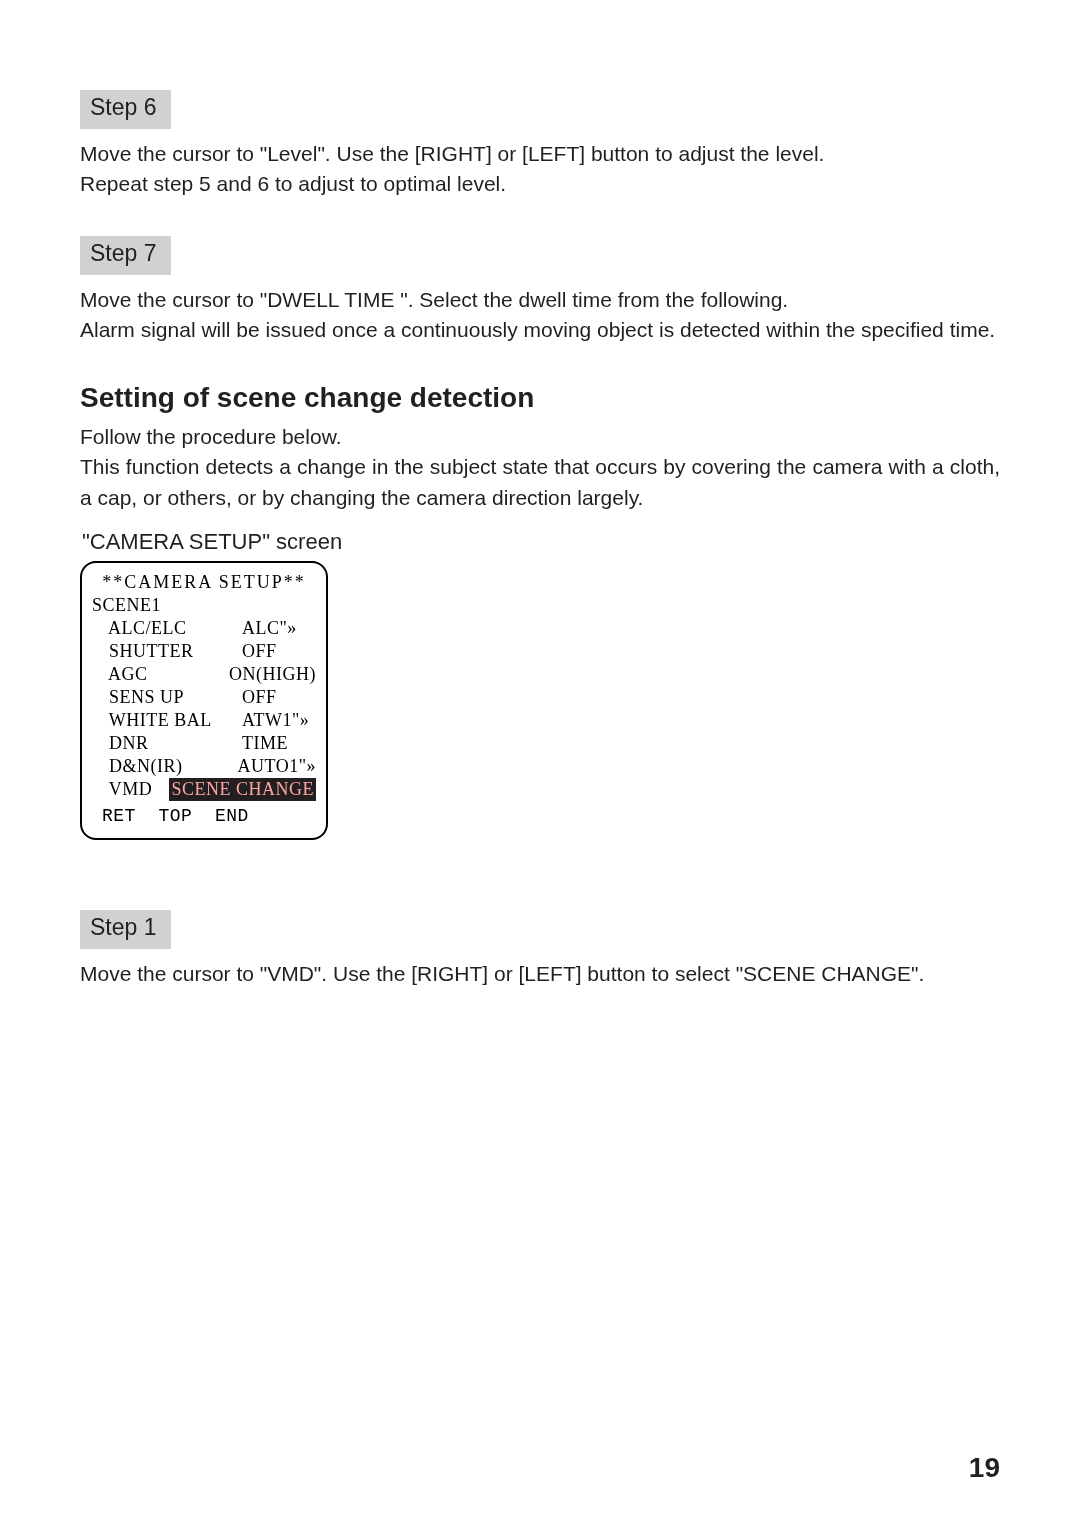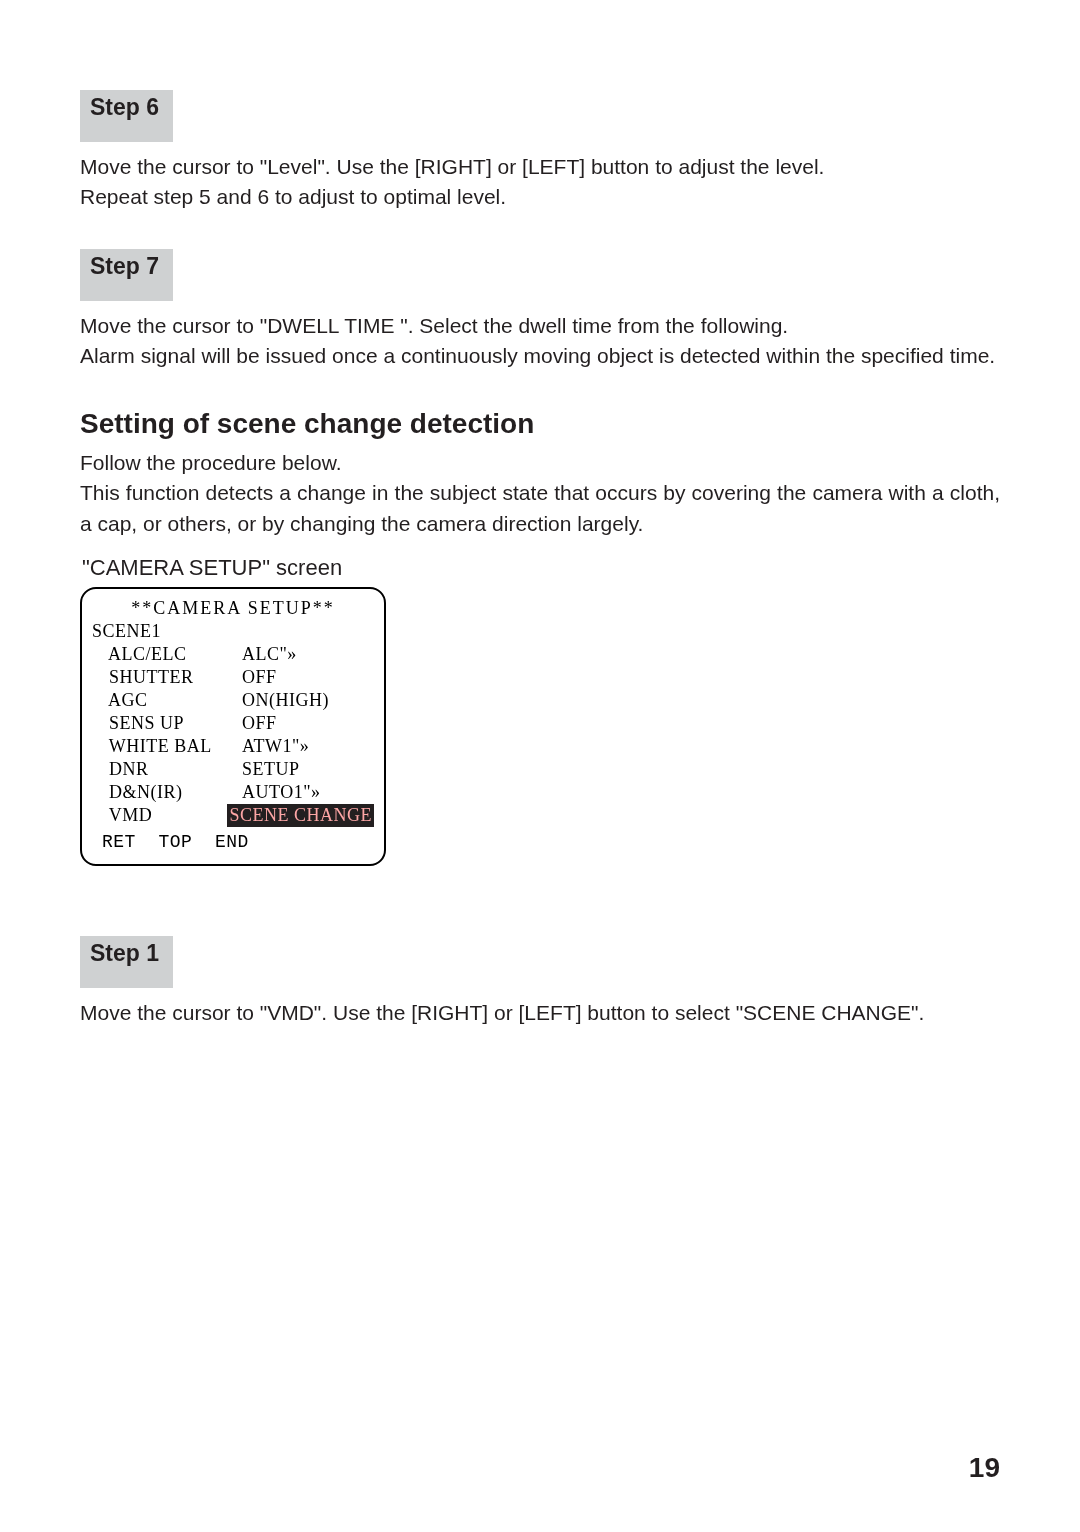--- a/index.html
+++ b/index.html
@@ -11,44 +11,44 @@
     height: 1532px;
     position: relative;
   }
   .page {
     padding: 90px 80px 0 80px;
   }
   .step-badge {
     display: inline-block;
     background: #cfd1d2;
     color: #231f20;
-    font-weight: 700;
+    font-weight: 400;
     font-size: 23px;
-    padding: 4px 14px 21px 10px;
+    padding: 4px 14px 8px 10px;
     margin-bottom: 10px;
   }
   .body-text {
     font-size: 21px;
     line-height: 1.45;
     color: #231f20;
     text-align: left;
   }
   .body-text.justify { text-align: justify; }
   .block { margin-bottom: 36px; }
   .heading {
     font-size: 28px;
     font-weight: 700;
     margin: 24px 0 8px 0;
   }
   .screen-label {
     font-size: 22px;
     margin: 16px 0 6px 2px;
   }
   .osd {
-    width: 306px;
+    width: 248px;
     border: 2px solid #000;
     border-radius: 16px;
     padding: 8px 10px 10px 10px;
     font-family: "Times New Roman", Times, serif;
     font-size: 18px;
     line-height: 1.28;
     letter-spacing: 0.5px;
     color: #000;
   }
   .osd .title { text-align: center; letter-spacing: 2px; }
@@ -109,21 +109,21 @@
     <div class="row">
         <span class="k ind"> SENS UP</span>
         <span class="v">OFF</span>
       </div>
     <div class="row">
         <span class="k ind"> WHITE BAL</span>
         <span class="v">ATW1"»</span>
       </div>
     <div class="row">
         <span class="k ind"> DNR</span>
-        <span class="v">SETUP</span>
+        <span class="v">TIME</span>
       </div>
     <div class="row">
         <span class="k ind"> D&amp;N(IR)</span>
         <span class="v">AUTO1"»</span>
       </div>
     <div class="row">
         <span class="k ind"> VMD</span>
         <span class="v hl">SCENE CHANGE</span>
       </div>
     <div class="footer">RET  TOP  END</div>

